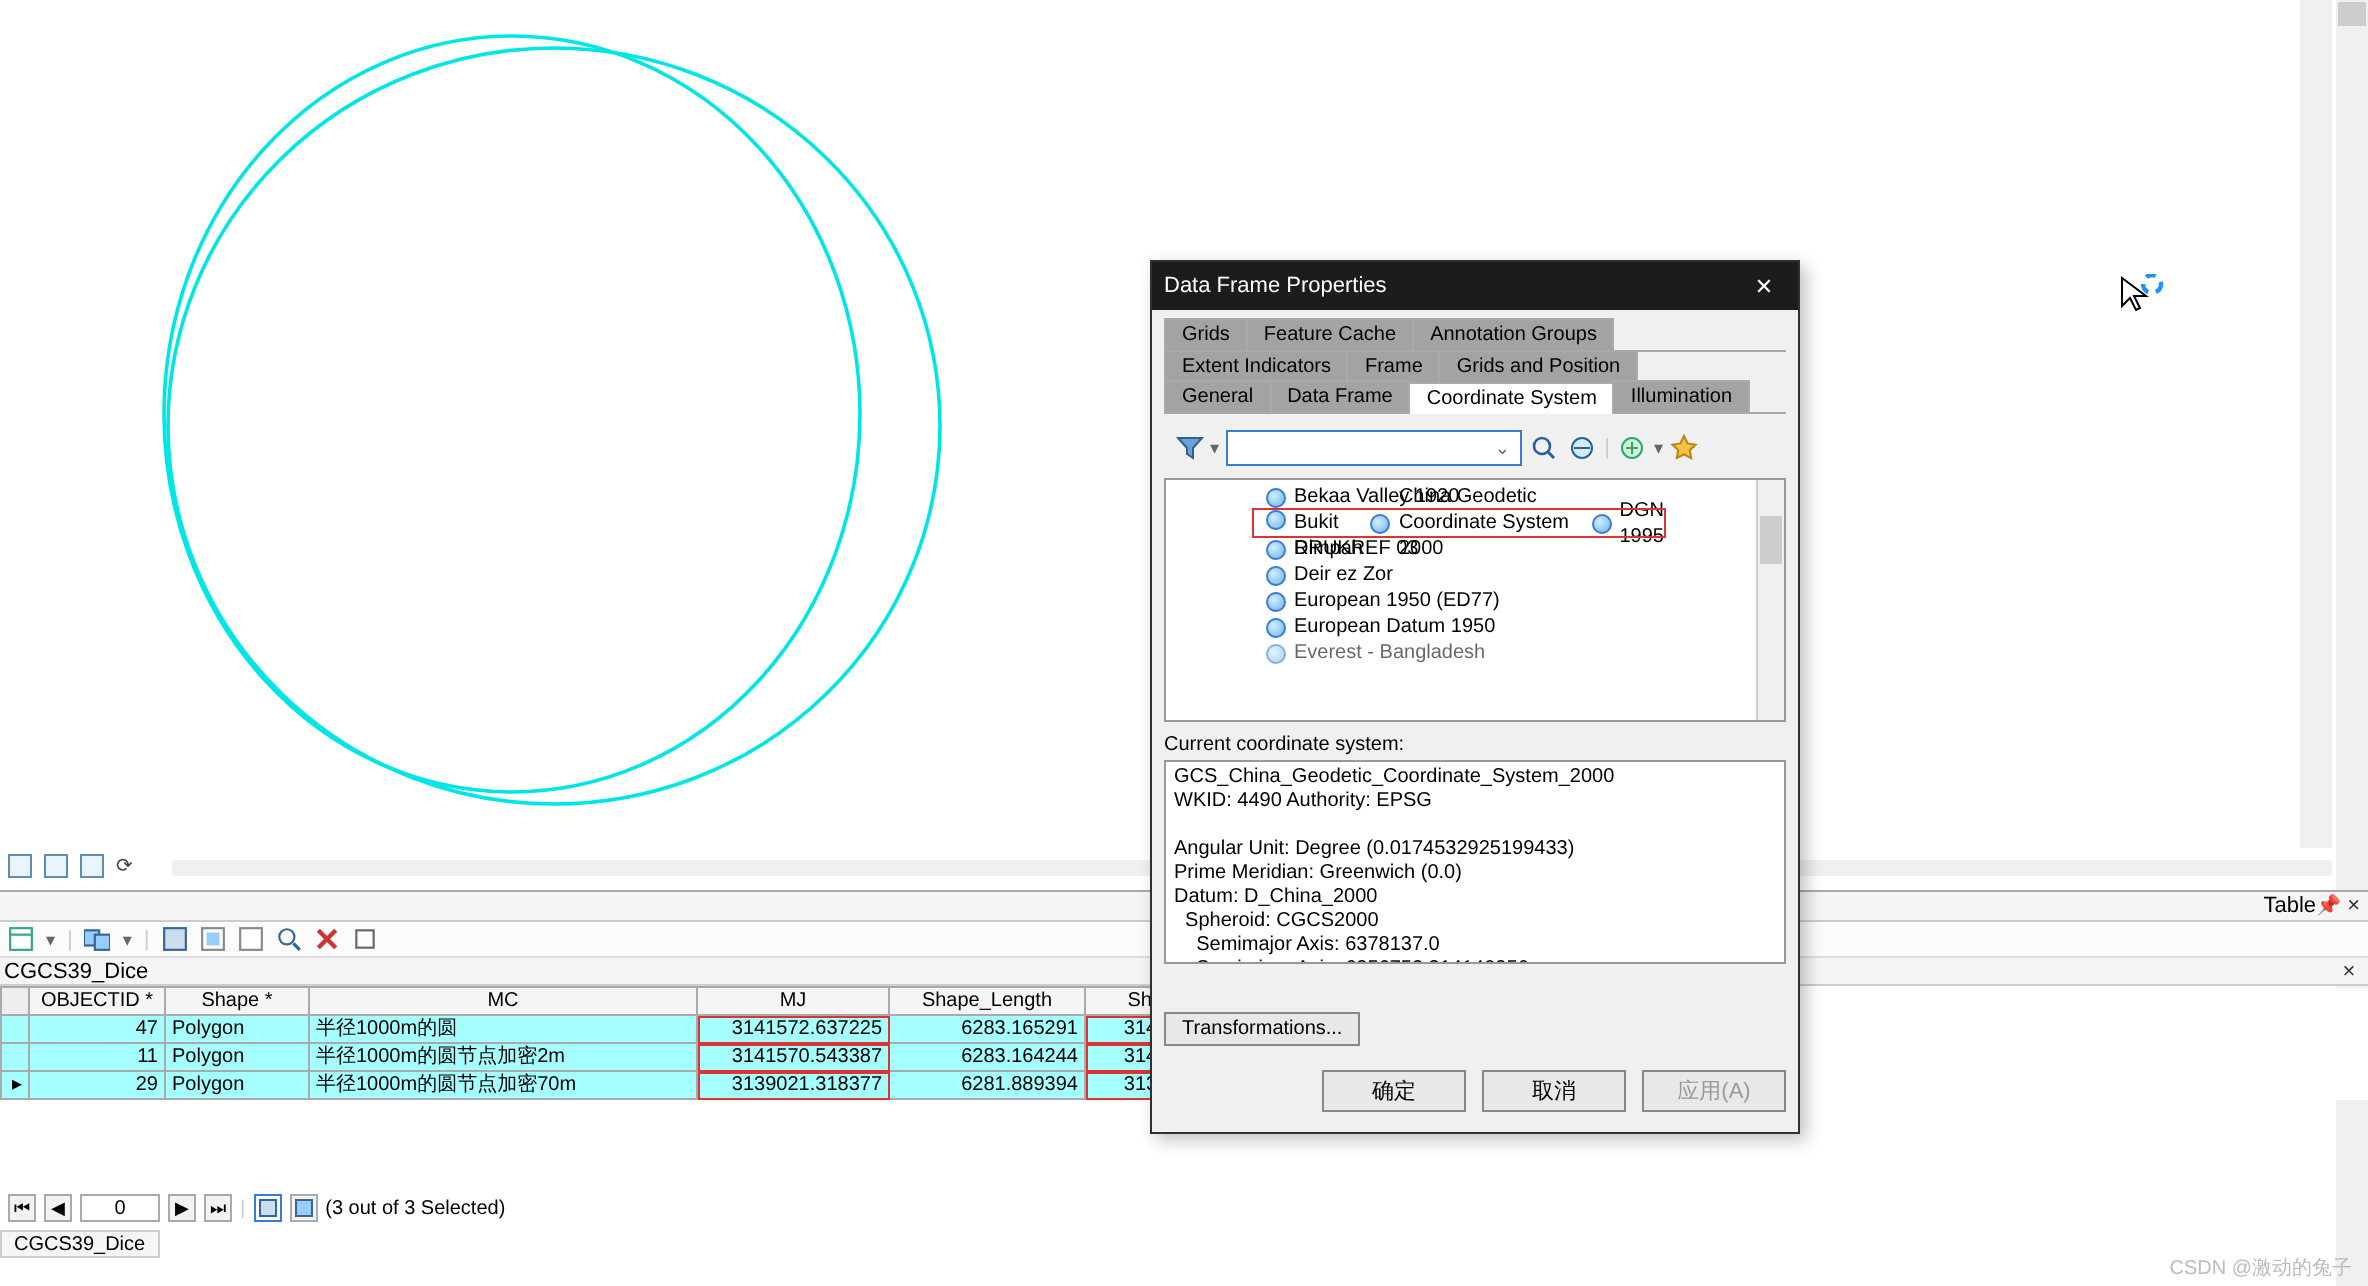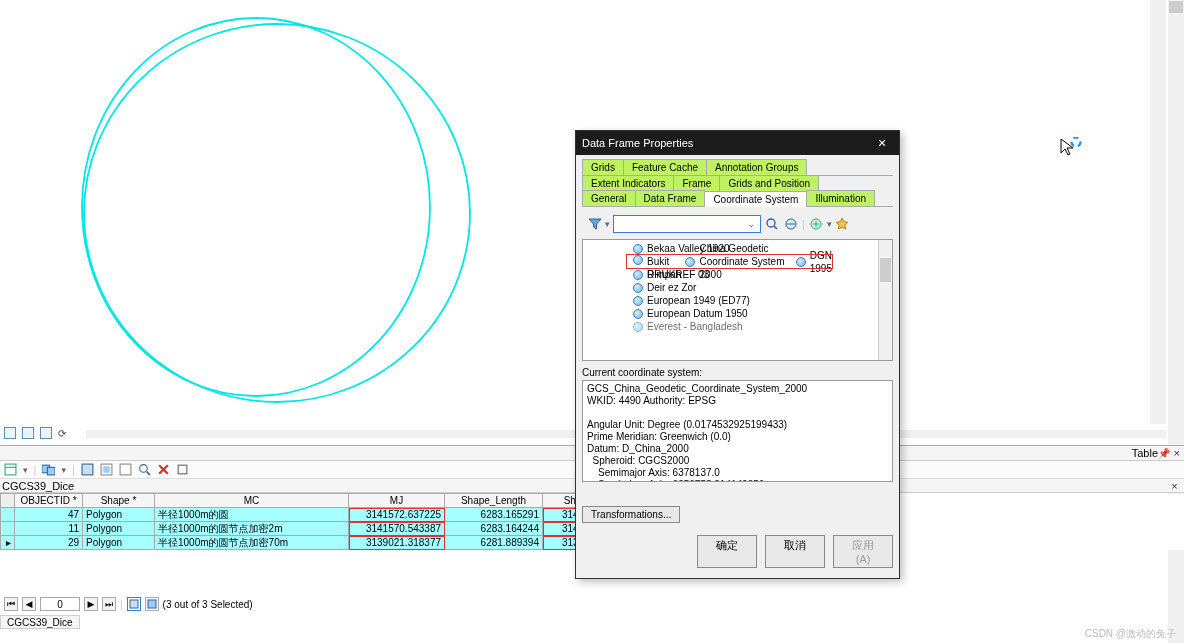--- a/index.html
+++ b/index.html
@@ -42,42 +42,42 @@
 
 .watermark { position: absolute; right: 8px; bottom: 2px; font-size: 10px; color: #bbb; }
 
 
 .dialog { position: absolute; left: 575px; top: 130px; width: 325px; background: #f0f0f0; border: 1px solid #303030; box-shadow: 3px 3px 8px rgba(0,0,0,0.25); }
 .dlg-title { background: #1c1c1c; color: #fff; height: 24px; display: flex; align-items: center; justify-content: space-between; padding: 0 6px; font-size: 11px; }
 .dlg-title .x { width: 22px; text-align: center; }
 .dlg-body { padding: 4px 6px 6px 6px; }
 
 .tabs-row { display: flex; border-bottom: 1px solid #aaa; font-size: 10px; }
-.tab { padding: 2px 8px; border: 1px solid #aaa; border-bottom: none; background: #bef264; margin-right: -1px; white-space:nowrap; }
+.tab { padding: 2px 8px; border: 1px solid #aaa; border-bottom: none; background: #a3a3a3; margin-right: -1px; white-space:nowrap; }
 .tab.active { background: #fff; position: relative; top: 1px; }
 .tabs-row.row2 { border-bottom: none; margin-top: -1px; }
 
 .search-row { display:flex; align-items:center; gap: 3px; margin: 8px 0 6px 6px; }
 .filter-ico { width:14px; height:14px; }
 .search-input { flex: 0 0 140px; height: 18px; border: 1px solid #3a7bd5; font-size: 10px; }
 .round-btn { width: 16px; height: 16px; display:flex; align-items:center; justify-content:center; }
 
 .tree { background: #fff; border: 1px solid #999; height: 122px; overflow: hidden; font-size: 10px; padding-top: 2px; position: relative; }
 .tree-item { display: flex; align-items: center; gap: 4px; padding-left: 50px; height: 13px; line-height:13px; }
 .globe-ico { width: 10px; height: 10px; border-radius: 50%; border: 1px solid #3a7bd5; background: radial-gradient(circle at 35% 35%, #cfefff, #72b4e6); flex-shrink:0;}
 .tree .highlight { outline: 1px solid #d33; margin-left: 44px; padding-left: 6px; width: 205px;}
 .tree-scroll { position:absolute; right:0; top:0; bottom:0; width:14px; background:#f0f0f0; border-left:1px solid #ccc;}
 
 .crs-label { font-size: 10px; margin: 6px 0 2px 0; }
 .crs-box { background:#fff; border:1px solid #999; height: 102px; font-size:10px; padding: 2px 4px; line-height: 12px; white-space: pre; overflow: hidden; }
 
 .trans-btn { margin-top: 24px; border: 1px solid #888; background: #e8e8e8; padding: 2px 8px; font-size: 10px; }
 
 .dlg-buttons { display: flex; justify-content: flex-end; gap: 8px; margin-top: 8px; padding: 4px 0;}
-.dlg-btn { border: 1px solid #888; padding: 2px 16px; font-size: 11px; width: 60px; text-align: center; background: #e8e8e8; }
+.dlg-btn { border: 1px solid #888; padding: 2px 16px; font-size: 11px; width: 72px; text-align: center; background: #e8e8e8; }
 .dlg-btn.disabled { color: #999; }
 
 .cursor { position: absolute; left: 1059px; top: 137px; pointer-events: none; }
 
 .main-scroll { position:absolute; right:0; top:0; bottom:0; width:16px; background:#f0f0f0;}
 .main-scroll .thumb { width:14px; margin:1px; background:#cdcdcd;}
 </style>
 </head>
 <body>
 
@@ -324,21 +324,21 @@
       <div class="tree-item">
           <span class="globe-ico"></span>
           <span>DRUKREF 03</span>
         </div>
       <div class="tree-item">
           <span class="globe-ico"></span>
           <span>Deir ez Zor</span>
         </div>
       <div class="tree-item">
           <span class="globe-ico"></span>
-          <span>European 1949 (ED77)</span>
+          <span>European 1950 (ED77)</span>
         </div>
       <div class="tree-item">
           <span class="globe-ico"></span>
           <span>European Datum 1950</span>
         </div>
       <div class="tree-item" style="opacity:.6">
           <span class="globe-ico"></span>
           <span>Everest - Bangladesh</span>
         </div>
       <div class="tree-scroll">

